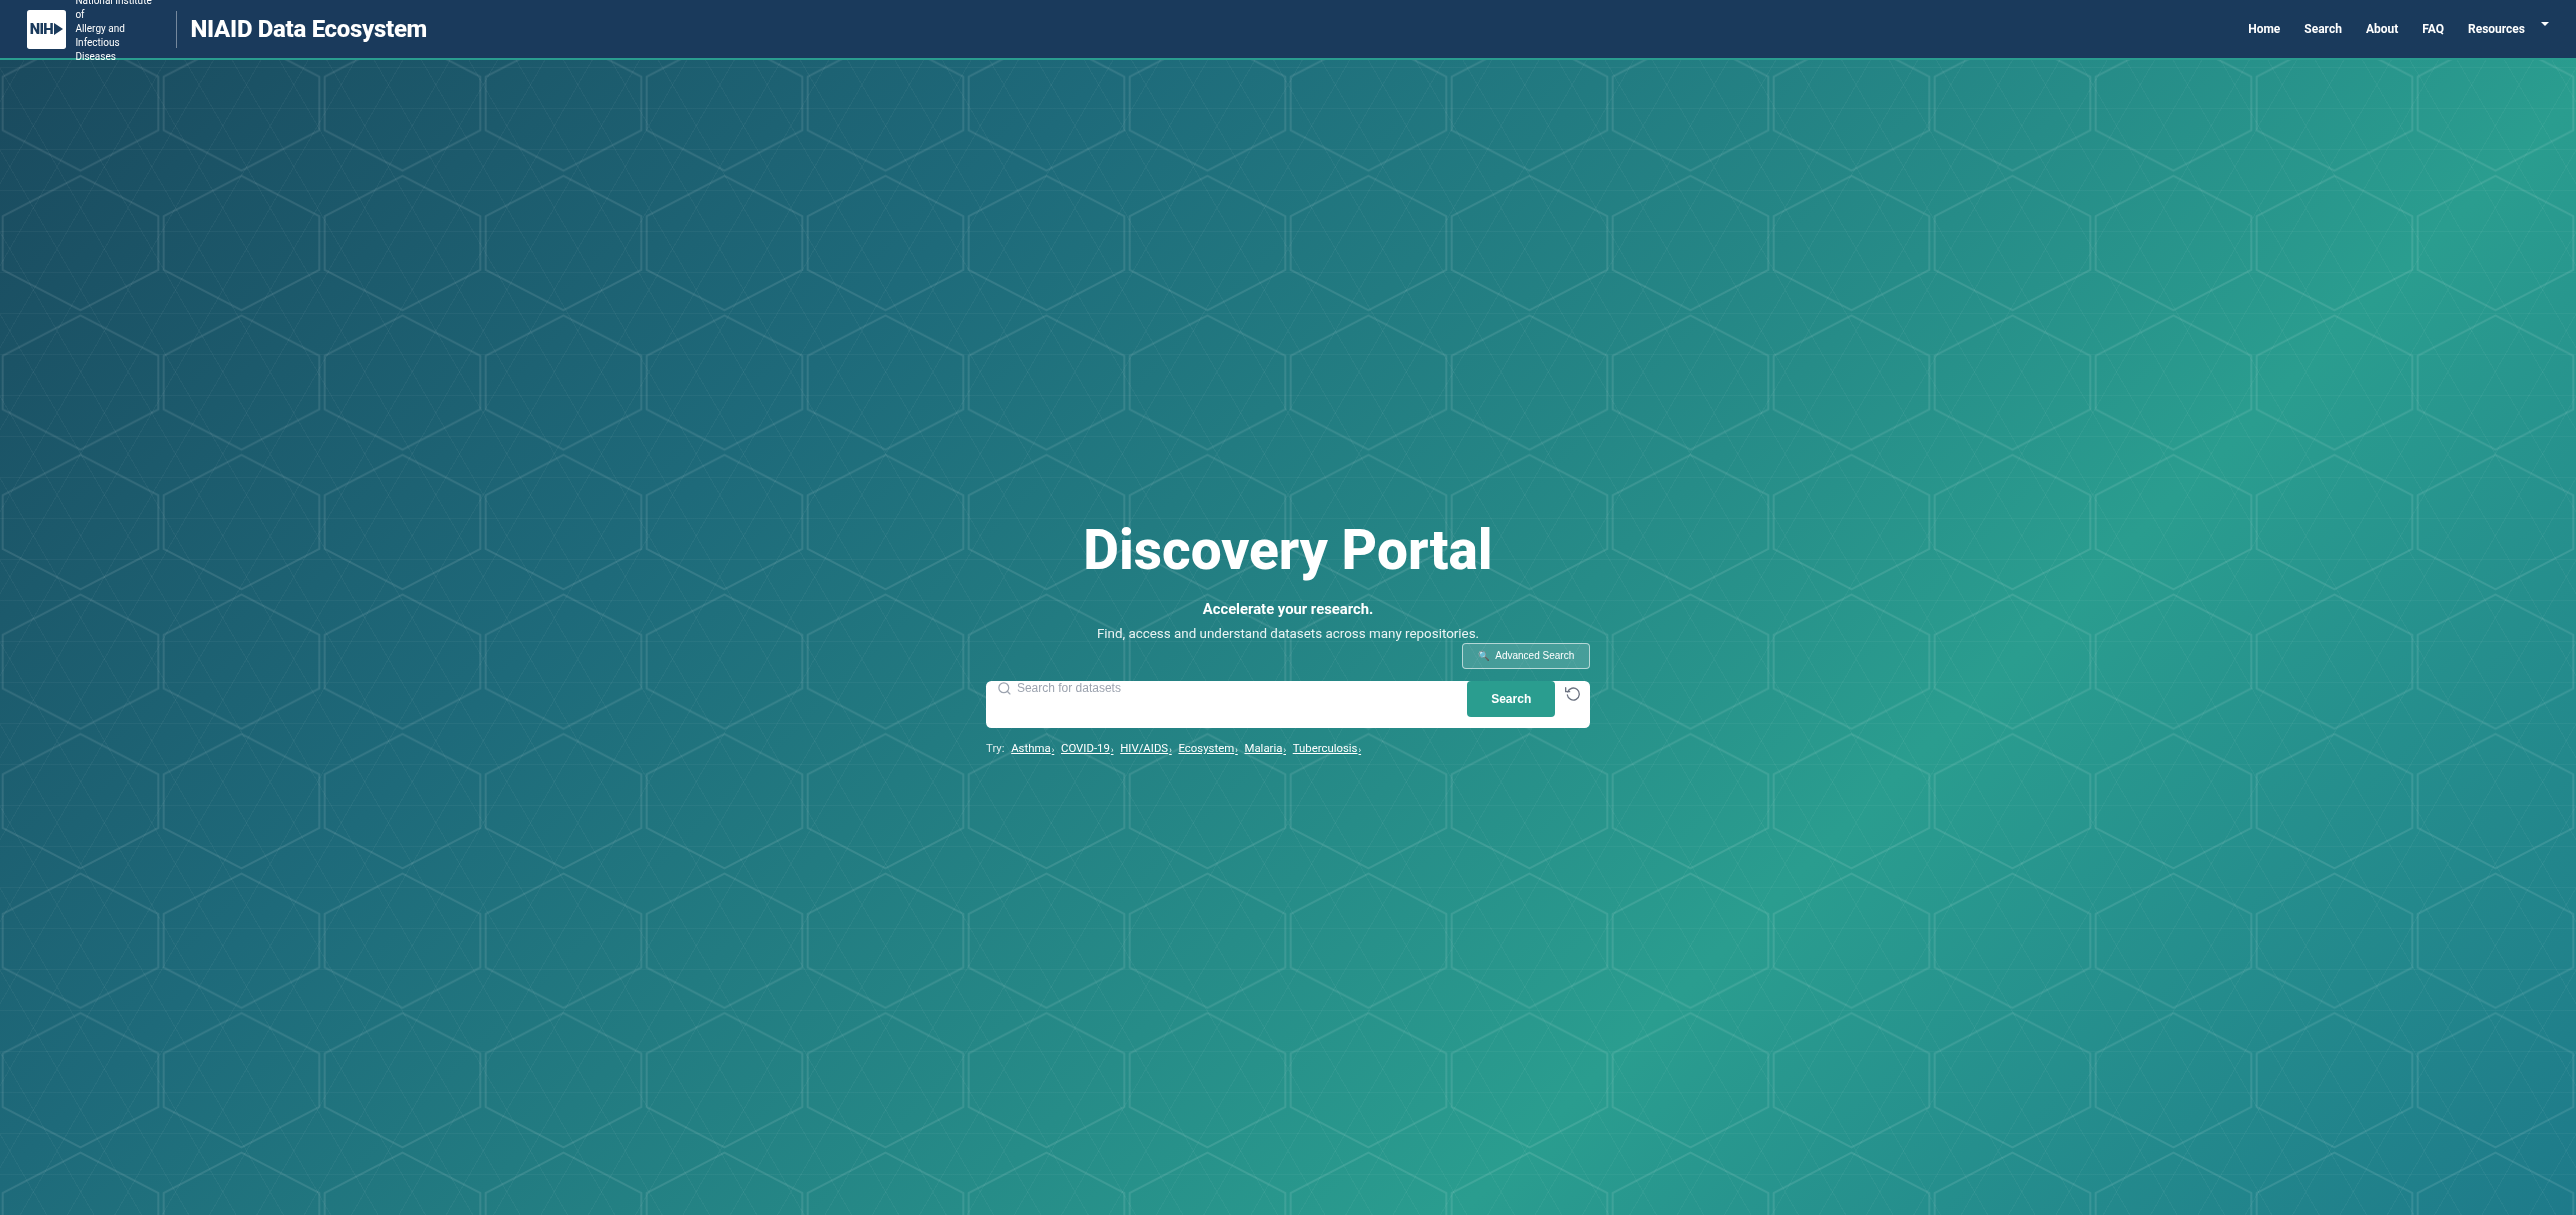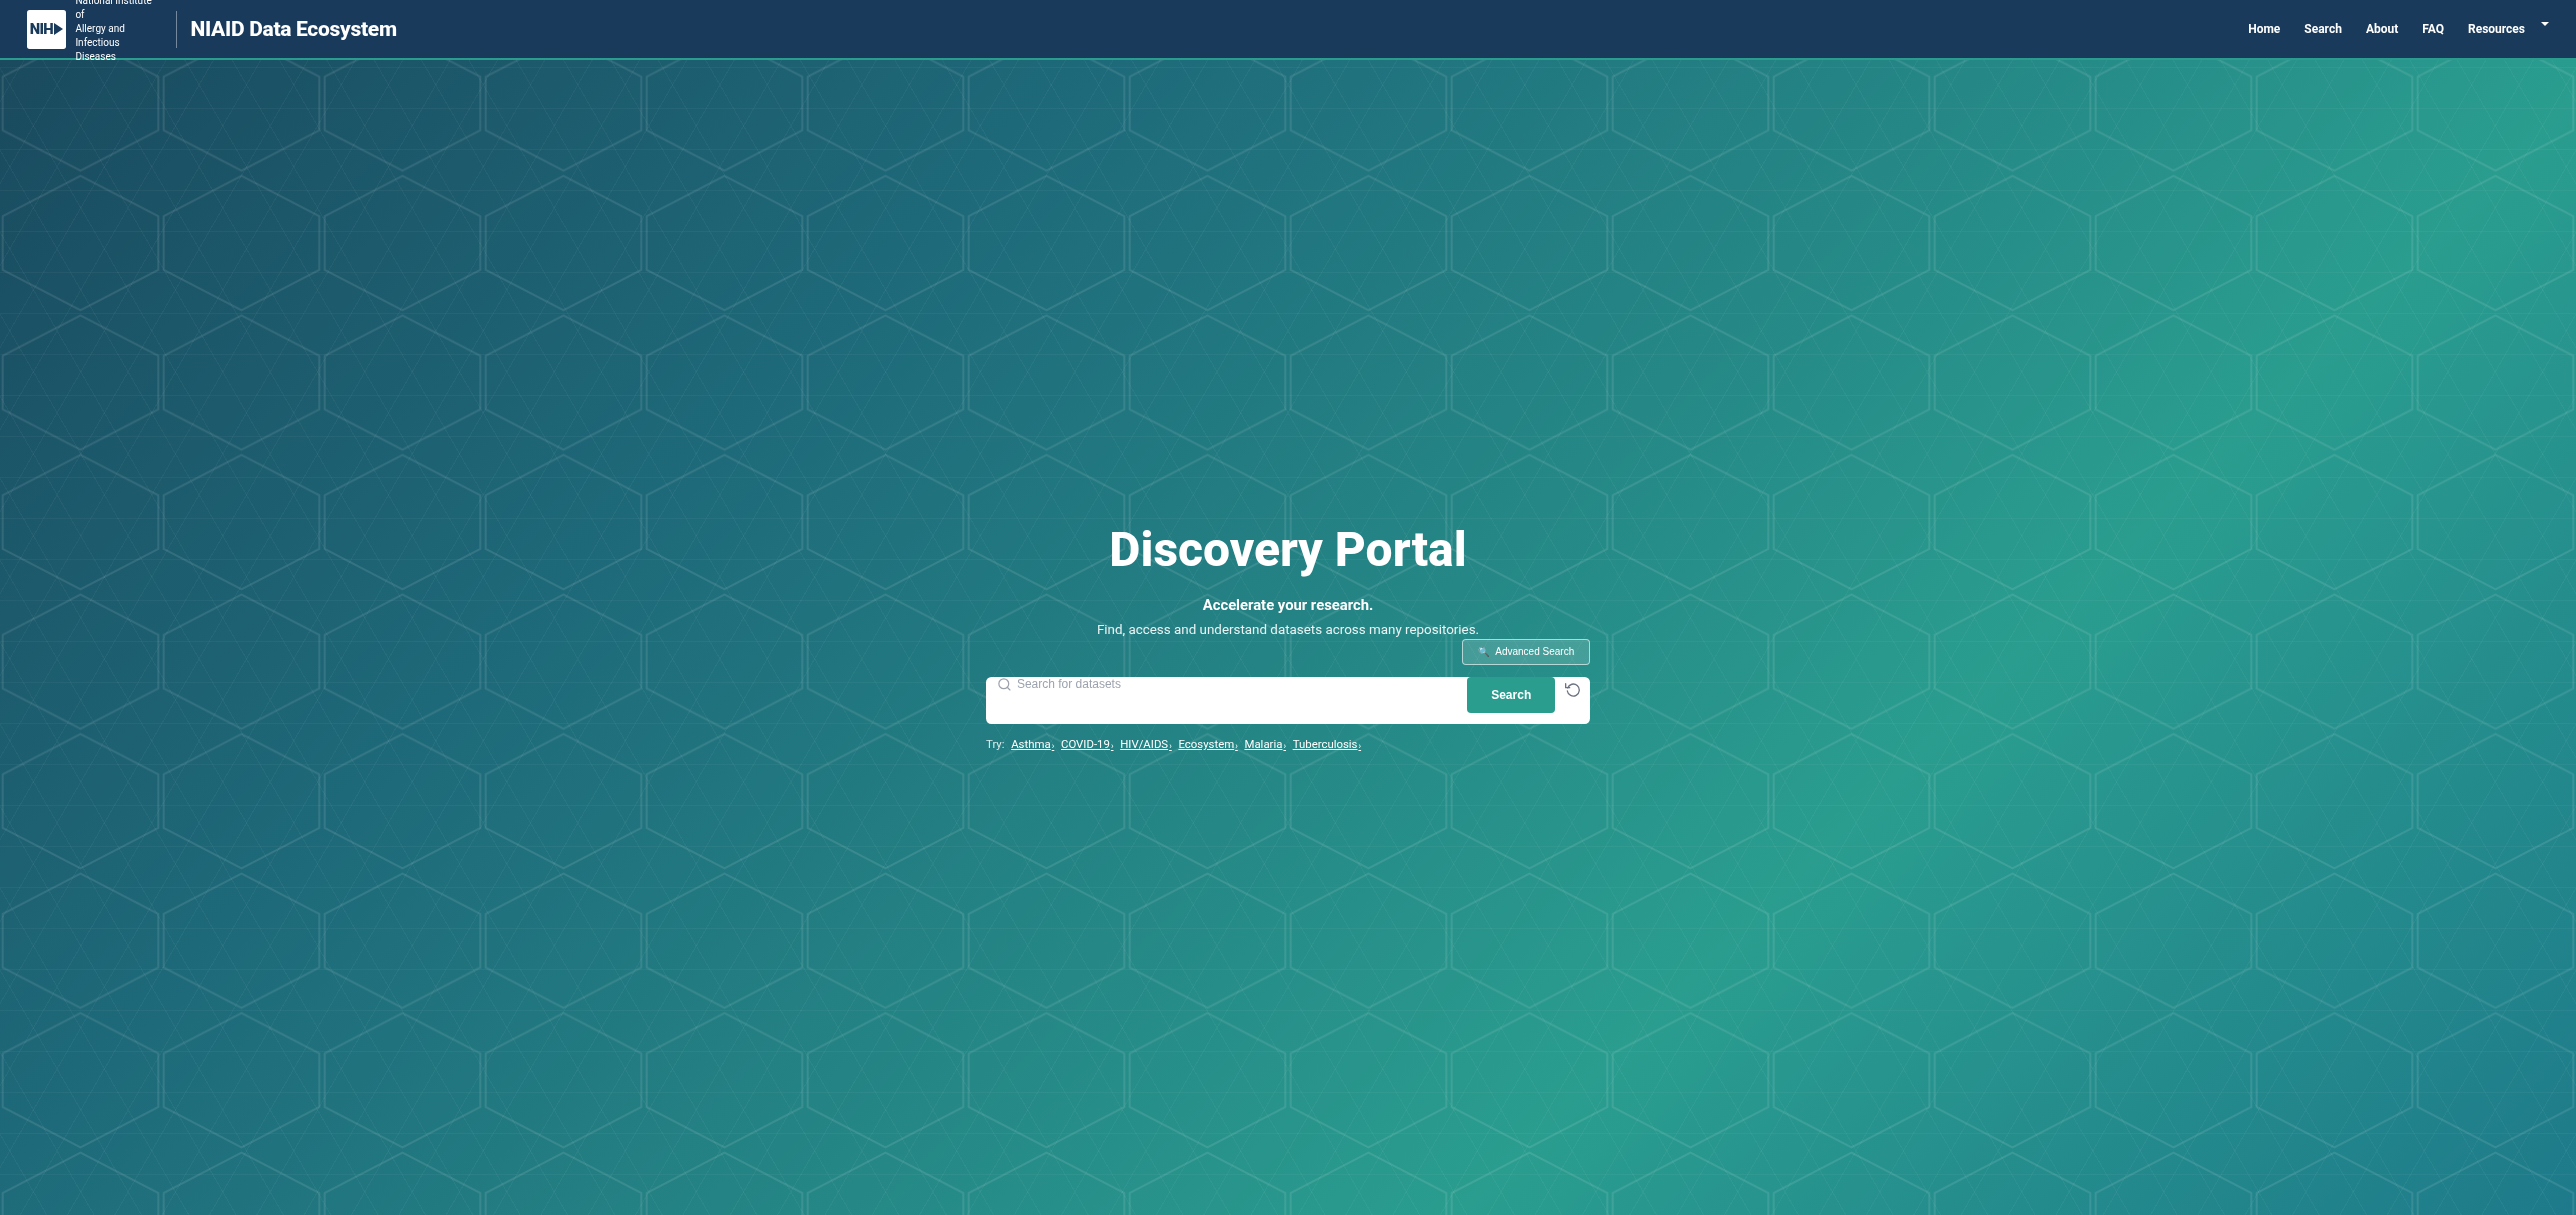--- a/index.html
+++ b/index.html
@@ -74,21 +74,21 @@
     }
 
     .nav-divider {
       width: 1.3px;
       height: 37px;
       background-color: rgba(255,255,255,0.4);
       margin: 0 13.4px;
     }
 
     .nav-site-title {
-      font-size: 21px;
+      font-size: 24px;
       font-weight: 800;
       color: white;
       letter-spacing: -0.3px;
     }
 
     .nav-links {
       margin-left: auto;
       display: flex;
       align-items: center;
       gap: 24px;
@@ -175,21 +175,21 @@
 
     .hero-content {
       position: relative;
       z-index: 2;
       text-align: center;
       width: 100%;
       max-width: 604px;
     }
 
     .hero-title {
-      font-size: 48px;
+      font-size: 55px;
       font-weight: 800;
       color: white;
       margin-bottom: 19px;
       line-height: 1.1;
     }
 
     .hero-subtitle-bold {
       font-size: 14.8px;
       font-weight: 700;
       color: white;

